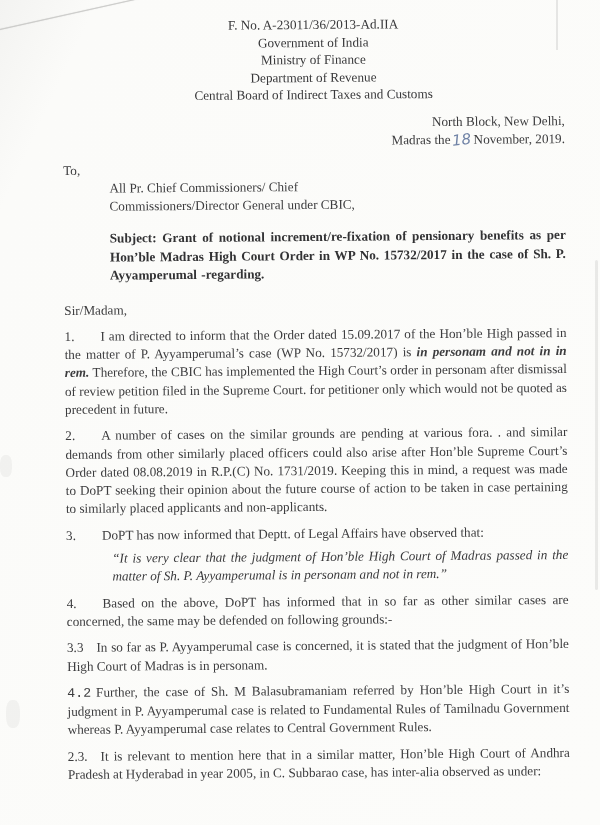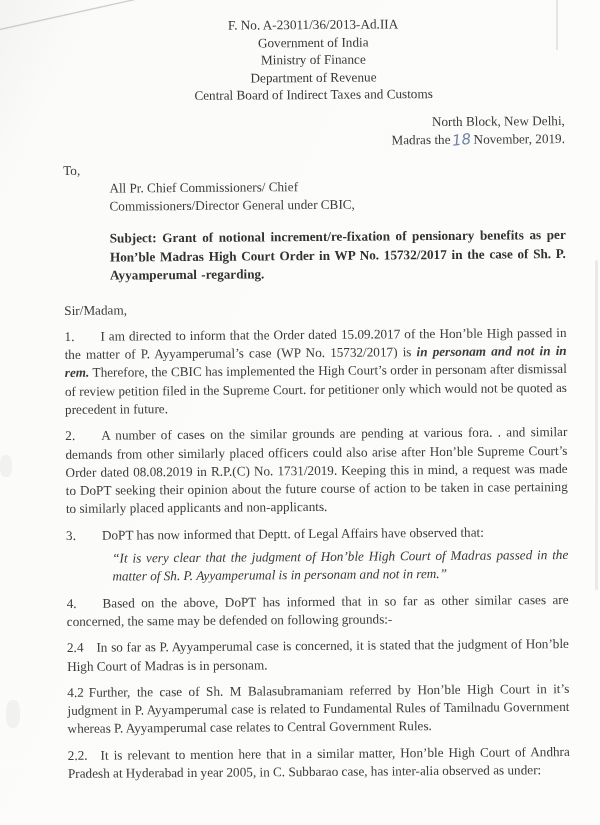--- a/index.html
+++ b/index.html
@@ -51,21 +51,21 @@
   p.para { margin: 8px 0 0 0; text-align: justify; line-height: 18.3px; }
   p.quote {
     margin: 5px 0 0 46px;
     font-style: italic;
     text-align: justify;
     line-height: 18.3px;
     color: #39393b;
   }
   .pnum.w { margin-right: 26px; }
   .pnum.m { margin-right: 13px; }
-  .pnum.s { margin-right: 5px; }
+  .pnum.s { margin-right: 5px; font-family: Liberation Mono, monospace; }
   .bi { font-weight: bold; font-style: italic; }
   
   .art { position: absolute; pointer-events: none; }
   .diag {
     left: -5px; top: 30px; width: 190px; height: 1px;
     background: #b5b5b3; opacity: 0.65;
     transform: rotate(-12.5deg); transform-origin: left center;
     box-shadow: 0 0 1px #c2c2c0;
   }
   .vline { left: 556px; top: 0; width: 2px; height: 50px; background: rgba(120,120,120,0.16); }
@@ -113,20 +113,20 @@
     <p class="para"><span class="pnum w">1.</span><span>I am directed to inform that the Order dated 15.09.2017 of the Hon’ble High passed in the matter of P. Ayyamperumal’s case (WP No. 15732/2017) is </span><span class="bi">in personam and not in in rem.</span><span> Therefore, the CBIC has implemented the High Court’s order in personam after dismissal of review petition filed in the Supreme Court. for petitioner only which would not be quoted as precedent in future.</span></p>
 
     <p class="para"><span class="pnum w">2.</span><span>A number of cases on the similar grounds are pending at various fora. . and similar demands from other similarly placed officers could also arise after Hon’ble Supreme Court’s Order dated 08.08.2019 in R.P.(C) No. 1731/2019. Keeping this in mind, a request was made to DoPT seeking their opinion about the future course of action to be taken in case pertaining to similarly placed applicants and non-applicants.</span></p>
 
     <p class="para"><span class="pnum w">3.</span><span>DoPT has now informed that Deptt. of Legal Affairs  have observed that:</span></p>
 
     <p class="quote">“It is very clear that the judgment of Hon’ble High Court of Madras passed in the matter of Sh. P. Ayyamperumal is in personam and not in rem.”</p>
 
     <p class="para"><span class="pnum w">4.</span><span>Based on the above, DoPT has informed that in so far as other similar cases are concerned, the same may be defended on following grounds:-</span></p>
 
-    <p class="para"><span class="pnum m">2.4</span><span>In so far as P. Ayyamperumal case is concerned, it is stated that the judgment of Hon’ble High Court of Madras is in personam.</span></p>
+    <p class="para"><span class="pnum m">3.3</span><span>In so far as P. Ayyamperumal case is concerned, it is stated that the judgment of Hon’ble High Court of Madras is in personam.</span></p>
 
     <p class="para"><span class="pnum s">4.2</span><span>Further, the case of Sh. M Balasubramaniam referred by Hon’ble High Court in it’s judgment in P. Ayyamperumal case is related to Fundamental Rules of Tamilnadu Government whereas P. Ayyamperumal case relates to Central Government Rules.</span></p>
 
-    <p class="para"><span class="pnum m">2.2.</span><span>It is relevant to mention here that in a similar matter, Hon’ble High Court of Andhra Pradesh at Hyderabad in year 2005, in C. Subbarao case, has inter-alia observed as under:</span></p>
+    <p class="para"><span class="pnum m">2.3.</span><span>It is relevant to mention here that in a similar matter, Hon’ble High Court of Andhra Pradesh at Hyderabad in year 2005, in C. Subbarao case, has inter-alia observed as under:</span></p>
 
   </div>
 </div>
 
 </body></html>

